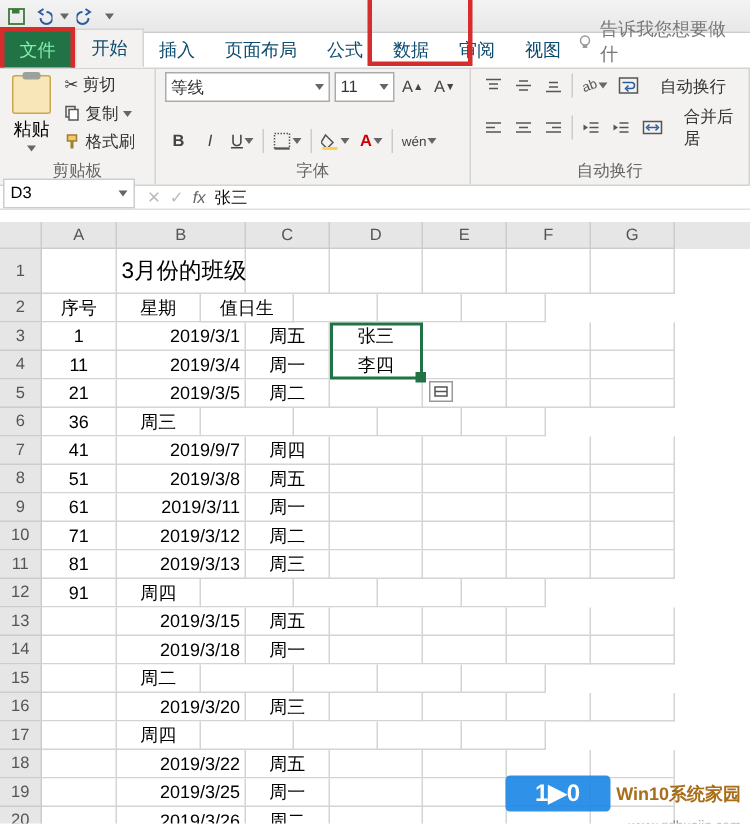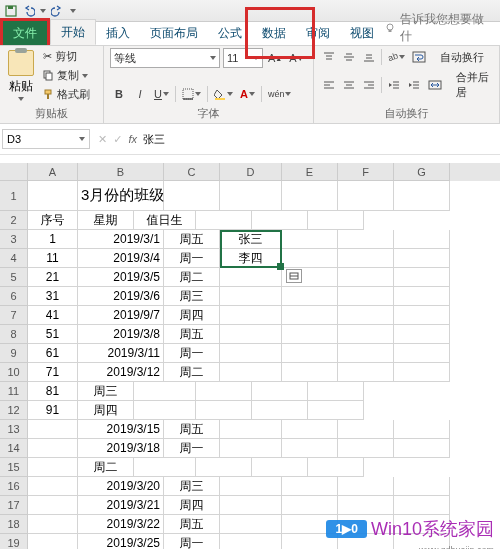--- a/index.html
+++ b/index.html
@@ -25,21 +25,21 @@
 .font-main{display:flex;flex-direction:column;gap:17px}
 .font-row{display:flex;gap:3px;align-items:center}
 .combo{height:20px;background:#fff;border:1px solid #ababab;display:flex;align-items:center;padding:0 3px;font-size:11px;color:#333}
 .combo .dd{margin-left:auto;color:#666}
 .icon-btn{min-width:18px;height:18px;display:flex;align-items:center;justify-content:center;color:#444;font-size:11px;padding:0 2px}
 .b{font-weight:bold}.i{font-style:italic}.u{text-decoration:underline}
 .sep{width:1px;height:16px;background:#ccc;margin:0 1px}
 .align-main{display:flex;flex-direction:column;gap:3px}
 .align-row{display:flex;gap:2px;align-items:center}
 .wrap-btn{display:flex;align-items:center;gap:14px;font-size:11px;color:#333;padding:1px 3px}
-.namebox-row{height:31px;background:#fff;border-bottom:1px solid #e0e0e0;display:flex;align-items:center}
+.namebox-row{height:16px;background:#fff;border-bottom:1px solid #e0e0e0;display:flex;align-items:flex-end}
 .namebox{width:88px;height:20px;border:1px solid #ccc;margin:0 2px;display:flex;align-items:center;padding:0 4px;font-size:11px;background:#fff}
 .namebox .dd{margin-left:auto;color:#888}
 .fx-bar{display:flex;align-items:center;gap:6px;padding:0 6px;font-size:11px;color:#666}
 .fx-bar .fx{font-style:italic}
 .fx-val{color:#000}
 .colhdr-row{height:8px;background:#fff}
 .grid{position:relative}
 .ch-row{display:flex;height:18px;background:#e6e6e6}
 .corner{width:28px;border-right:1px solid #ccc;border-bottom:1px solid #ccc;background:#e6e6e6}
 .ch{border-right:1px solid #ccc;border-bottom:1px solid #ccc;display:flex;align-items:center;justify-content:center;font-size:11px;color:#555;background:#e6e6e6}
@@ -51,22 +51,22 @@
 .title-row{height:30px}
 .hdr .cell{justify-content:center}
 .r-center{justify-content:center}
 .r-right{justify-content:flex-end}
 .red-box{position:absolute;border:3px solid #d62c2c;pointer-events:none}
 .red-top{top:-2px;left:245px;width:70px;height:52px}
 .sel-rect{position:absolute;border:2px solid #217346;pointer-events:none}
 .fill-h{position:absolute;width:7px;height:7px;background:#217346;right:-4px;bottom:-4px}
 .autofill{position:absolute;width:16px;height:14px;border:1px solid #999;background:#fff;display:flex;align-items:center;justify-content:center;font-size:9px;color:#555}
 .watermark{position:absolute;bottom:8px;right:6px;display:flex;align-items:center;gap:4px;opacity:.92}
-.wm-badge{background:#1e88e5;color:#fff;font-size:12px;font-weight:bold;padding:2px 9px;border-radius:3px;position:relative}
-.wm-txt{font-size:18px;color:#a21caf;font-weight:normal}
+.wm-badge{background:#1e88e5;color:#fff;font-size:16px;font-weight:bold;padding:2px 20px;border-radius:3px;position:relative}
+.wm-txt{font-size:12px;color:#a16207;font-weight:bold}
 .wm-sub{position:absolute;bottom:-6px;right:6px;font-size:9px;color:#888}
 svg{display:block}
 .dd-caret{width:0;height:0;border-left:3px solid transparent;border-right:3px solid transparent;border-top:4px solid #666;display:inline-block}
 </style>
 </head>
 <body>
 
 <div class="titlebar">
   <div class="qat">
     <span class="qat-icon">
@@ -364,22 +364,21 @@
         <div class="cell cA r-center">21</div>
         <div class="cell cB r-right">2019/3/5</div>
         <div class="cell cC r-center">周二</div>
         <div class="cell cD r-center"></div>
         <div class="cell cE"></div>
         <div class="cell cF"></div>
         <div class="cell cG"></div>
       </div>
       <div class="row">
         <div class="rh">6</div>
-        <div class="cell cA r-center">31</div>
-        <div class="cell cB r-right">2019/3/6</div>
+        <div class="cell cA r-center">36</div>
         <div class="cell cC r-center">周三</div>
         <div class="cell cD r-center"></div>
         <div class="cell cE"></div>
         <div class="cell cF"></div>
         <div class="cell cG"></div>
       </div>
       <div class="row">
         <div class="rh">7</div>
         <div class="cell cA r-center">41</div>
         <div class="cell cB r-right">2019/9/7</div>
@@ -415,20 +414,21 @@
         <div class="cell cB r-right">2019/3/12</div>
         <div class="cell cC r-center">周二</div>
         <div class="cell cD r-center"></div>
         <div class="cell cE"></div>
         <div class="cell cF"></div>
         <div class="cell cG"></div>
       </div>
       <div class="row">
         <div class="rh">11</div>
         <div class="cell cA r-center">81</div>
+        <div class="cell cB r-right">2019/3/13</div>
         <div class="cell cC r-center">周三</div>
         <div class="cell cD r-center"></div>
         <div class="cell cE"></div>
         <div class="cell cF"></div>
         <div class="cell cG"></div>
       </div>
       <div class="row">
         <div class="rh">12</div>
         <div class="cell cA r-center">91</div>
         <div class="cell cC r-center">周四</div>
@@ -472,21 +472,20 @@
         <div class="cell cB r-right">2019/3/20</div>
         <div class="cell cC r-center">周三</div>
         <div class="cell cD r-center"></div>
         <div class="cell cE"></div>
         <div class="cell cF"></div>
         <div class="cell cG"></div>
       </div>
       <div class="row">
         <div class="rh">17</div>
         <div class="cell cA r-center"></div>
-        <div class="cell cB r-right">2019/3/21</div>
         <div class="cell cC r-center">周四</div>
         <div class="cell cD r-center"></div>
         <div class="cell cE"></div>
         <div class="cell cF"></div>
         <div class="cell cG"></div>
       </div>
       <div class="row">
         <div class="rh">18</div>
         <div class="cell cA r-center"></div>
         <div class="cell cB r-right">2019/3/22</div>

